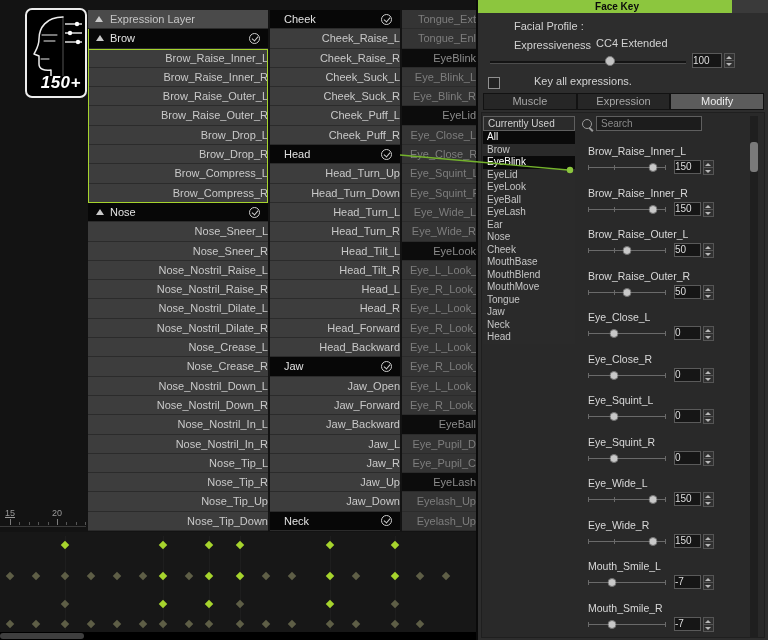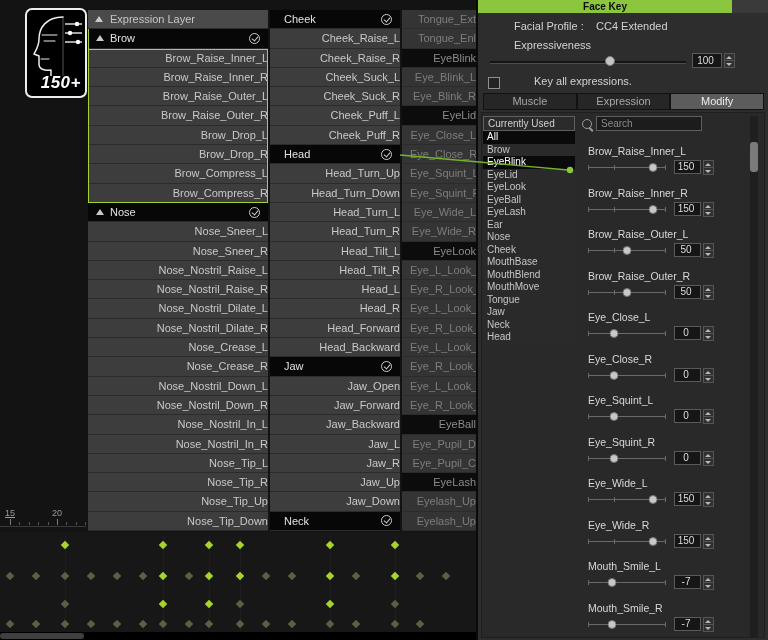--- a/index.html
+++ b/index.html
@@ -45,34 +45,34 @@
   .brow-outline-stub { position:absolute; left:0; top:19.3px; width:1px; height:19.4px;
                        background:var(--key-green,#8cc63e); z-index:5; }
 
   
   .connector { position:absolute; left:0; top:0; z-index:30; pointer-events:none; }
 
   
   .facekey { position:absolute; left:476px; top:0; width:292px; height:640px; background:#2d2d2d;
              border-left:2px solid #0a0a0a; box-sizing:border-box; z-index:10; }
   .fk-titlebar { position:absolute; left:0; top:0; width:254px; height:13px; line-height:13px;
-                 background:var(--accent-green,#8cc63e); color:#0b0b0b; font-size:10px; font-weight:bold; text-align:center; }
+                 background:var(--accent-green,#8cc63e); color:#0b0b0b; font-size:10px; font-weight:bold; text-align:center;padding-left:12px; }
   .fk-title-end { position:absolute; left:254px; top:0; width:36px; height:13px; background:#3a3a3a; }
   .fk-text { position:absolute; font-size:11px; color:#d2d2d2;padding-left:28px; }
   .fk-profile-label { left:8px; top:20px; }
-  .fk-profile-value { left:90px; top:20px; }
+  .fk-profile-value { left:90px; top:37px; }
   .fk-expr-label { left:8px; top:39px; }
 
   .fk-expr-slider { position:absolute; left:12px; top:56px; width:196px; height:12px; }
   .etrack { position:absolute; left:0; top:5px; width:100%; height:2px; background:#141414; box-shadow:0 1px 0 #4c4c4c; }
   .ehandle { position:absolute; left:61%; top:0; width:10px; height:10px; background:#c4c4c4;
              border:1px solid #7a7a7a; border-radius:50%; transform:translateX(-50%); box-sizing:border-box; }
 
   .valbox { background:#161616; border:1px solid #5a5a5a; color:#dedede; font-size:10px;
-            text-align:center; box-sizing:border-box; }
+            text-align:left; box-sizing:border-box; }
   .fk-expr-value { position:absolute; left:214px; top:53px; width:30px; height:15px; line-height:13px; padding-right:3px; }
 
   .spin { position:absolute; width:11px; height:15px; }
   .fk-expr-spin { left:246px; top:53px; }
   .spup,.spdn { position:absolute; left:0; width:11px; height:8px; background:#303030; border:1px solid #555; box-sizing:border-box; }
   .spup { top:0; } .spdn { top:7px; }
   .spup::after,.spdn::after { content:''; position:absolute; left:1px; top:2px;
                               border-left:3px solid transparent; border-right:3px solid transparent; }
   .spup::after { border-bottom:3px solid #b8b8b8; }
   .spdn::after { border-top:3px solid #b8b8b8; }

